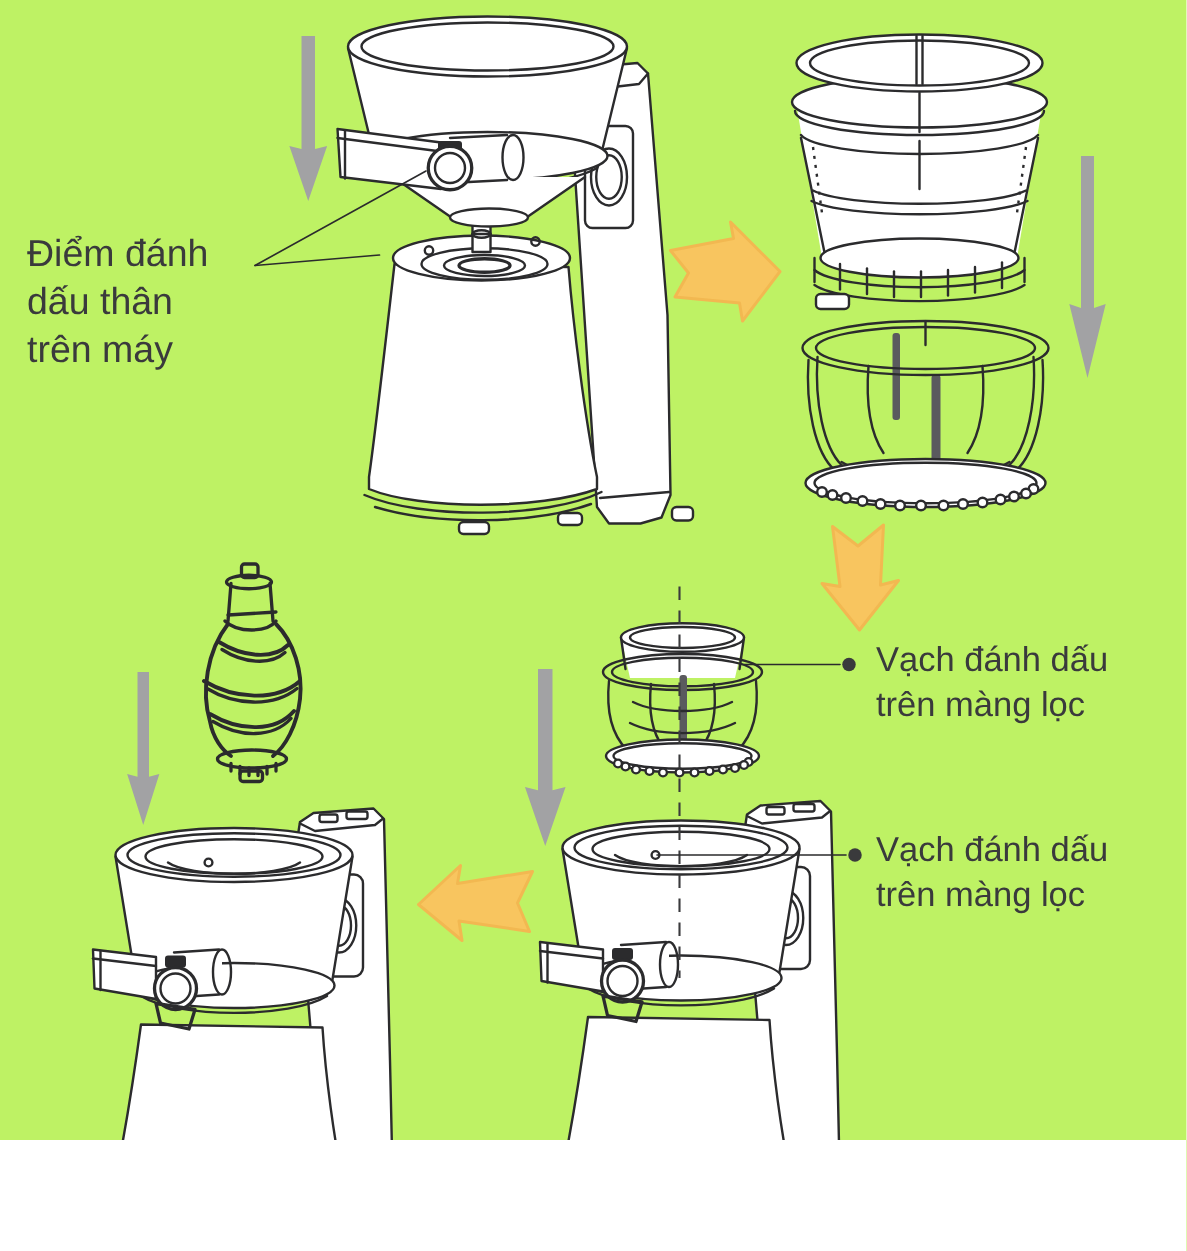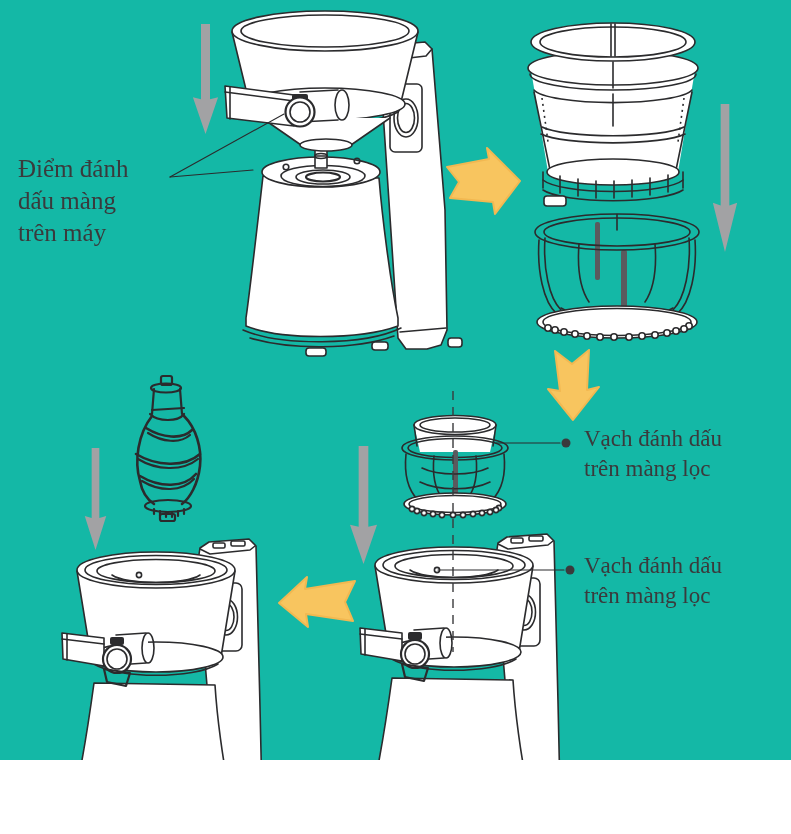--- a/index.html
+++ b/index.html
@@ -1,17 +1,17 @@
 <!DOCTYPE html>
 <html><head>
 <meta charset="utf-8">
 <style>
   html,body{margin:0;padding:0;background:#fff;}
-  .page{position:relative;width:791px;height:760px;background:#14b8a6;overflow:hidden;
-        font-family:Liberation Serif, serif;}
+  .page{position:relative;width:791px;height:760px;background:#bef264;overflow:hidden;
+        font-family:Liberation Sans, sans-serif;}
   .diagram{position:absolute;left:0;top:0;}
   .label{position:absolute;color:#3a3a3c;}
   .label span{display:block;}
   .label-left{left:18px;top:153px;font-size:25px;line-height:32px;}
   .label-r1{left:584px;top:424px;font-size:23px;line-height:30px;}
   .label-r2{left:584px;top:551px;font-size:23px;line-height:30px;}
   
   .s{fill:none;stroke:#2b2b2d;stroke-width:1.6;stroke-linecap:round;stroke-linejoin:round;}
   .sw{fill:#fff;stroke:#2b2b2d;stroke-width:1.6;stroke-linejoin:round;}
   .wh{fill:#fff;stroke:none;}
@@ -283,21 +283,21 @@
   <polygon points="279,603 307,577 305,589 355,581 345,602 353,621 306,614 308,627" stroke-width="2" stroke-linejoin="round" stroke="#F2B851" fill="#F8C55F"></polygon>
 
   <path class="s thin" d="M496,443 L560,443"></path>
   <circle cx="566" cy="443" r="4.5" fill="#3A3A3C"></circle>
   <path class="s thin" d="M438,570 L564,570"></path>
   <circle cx="570" cy="570" r="4.5" fill="#3A3A3C"></circle>
 </svg>
 
 <div class="label label-left">
   <span>Điểm đánh</span>
-  <span>dấu màng</span>
+  <span>dấu thân</span>
   <span>trên máy</span>
 </div>
 
 <div class="label label-r1">
   <span>Vạch đánh dấu</span>
   <span>trên màng lọc</span>
 </div>
 
 <div class="label label-r2">
   <span>Vạch đánh dấu</span>

